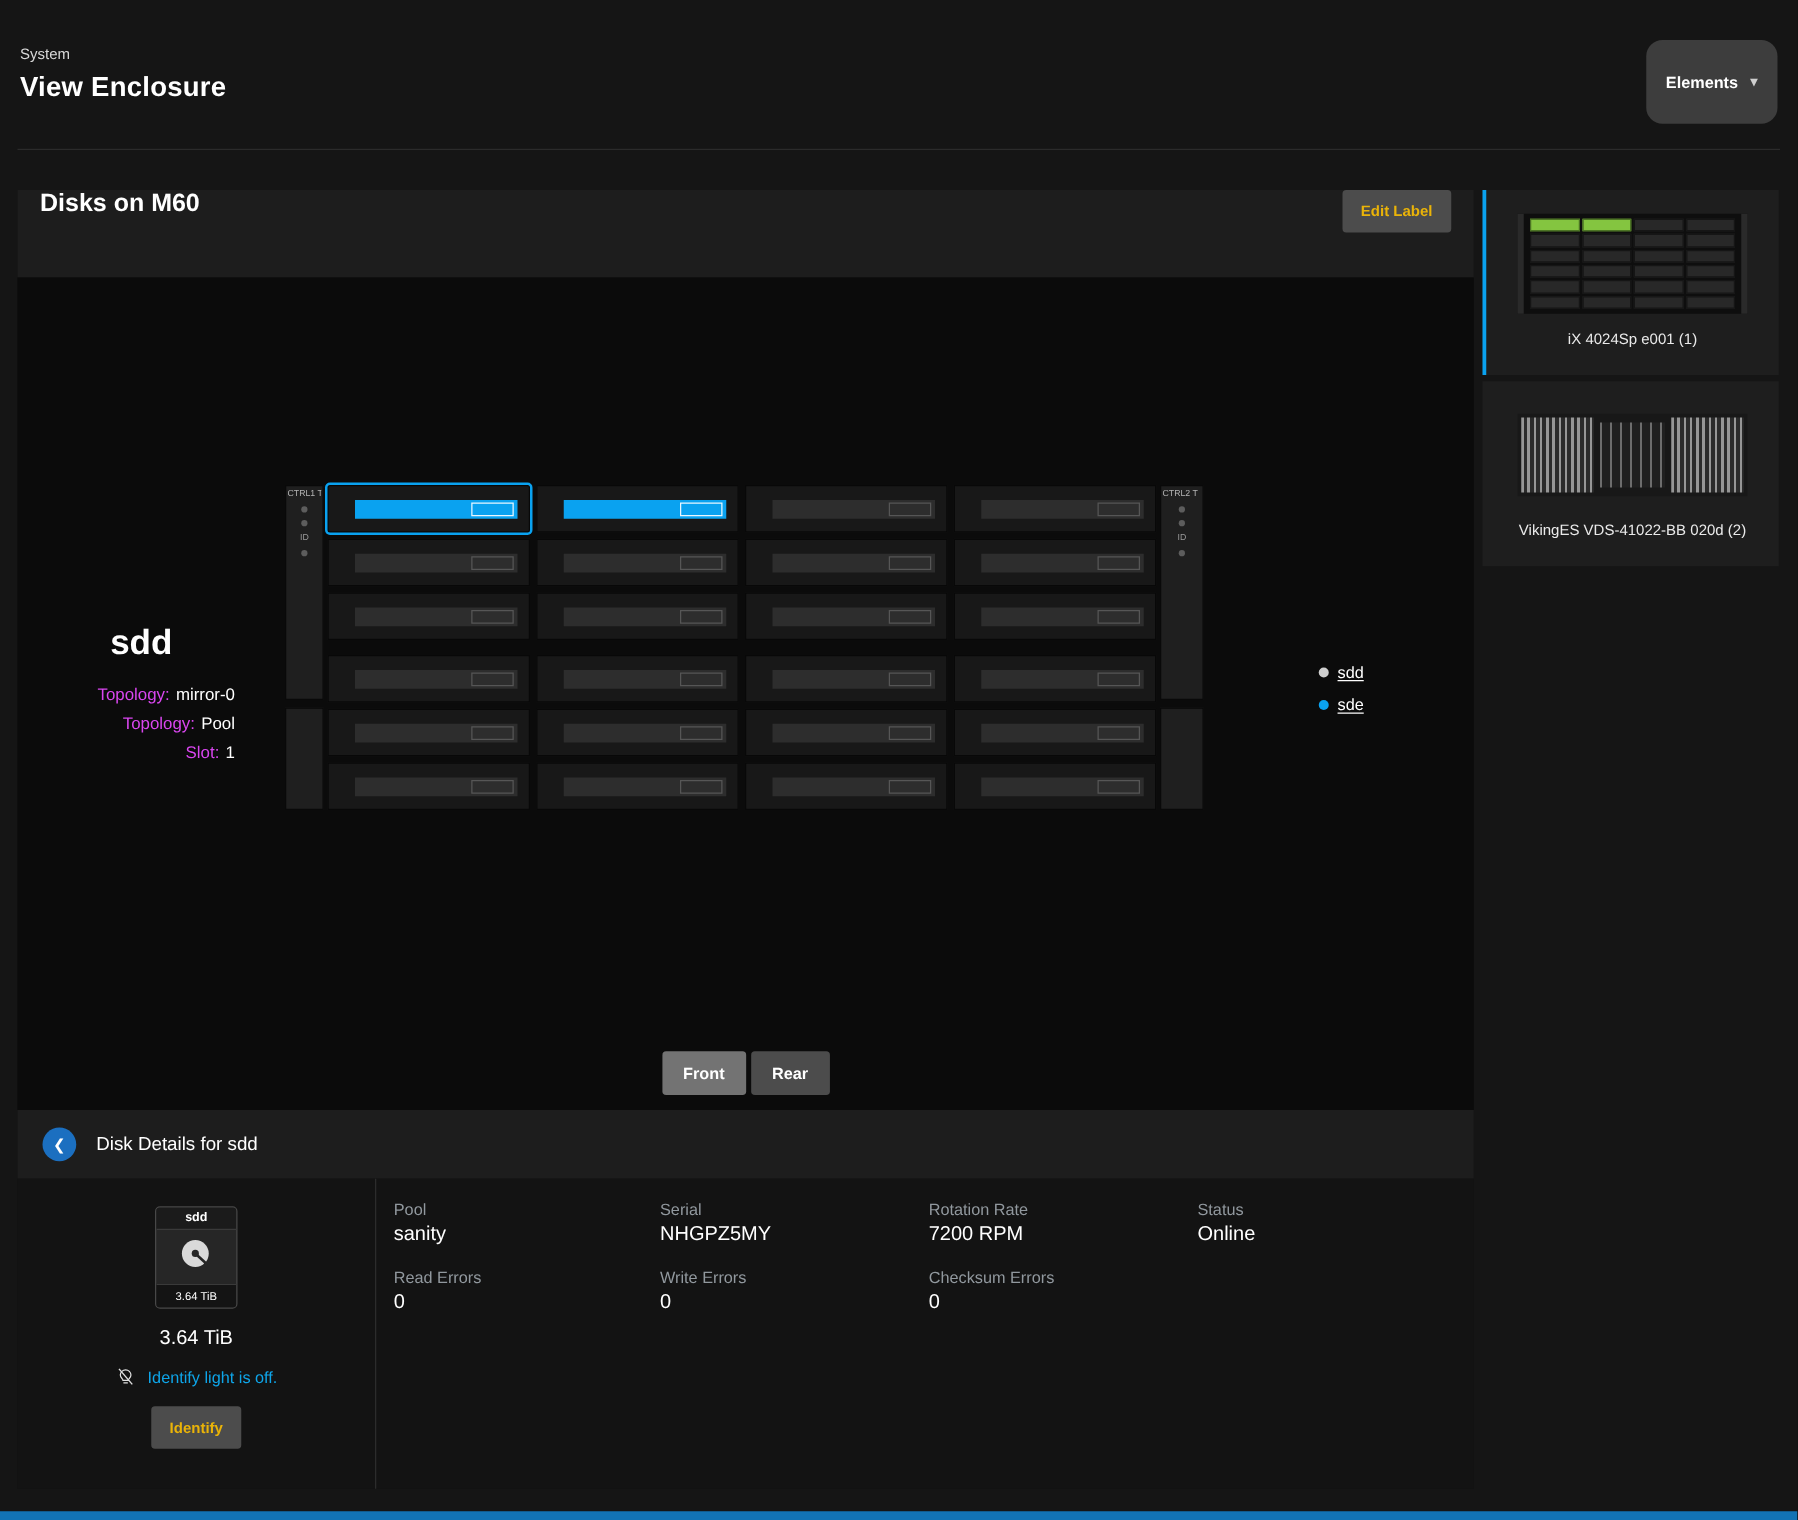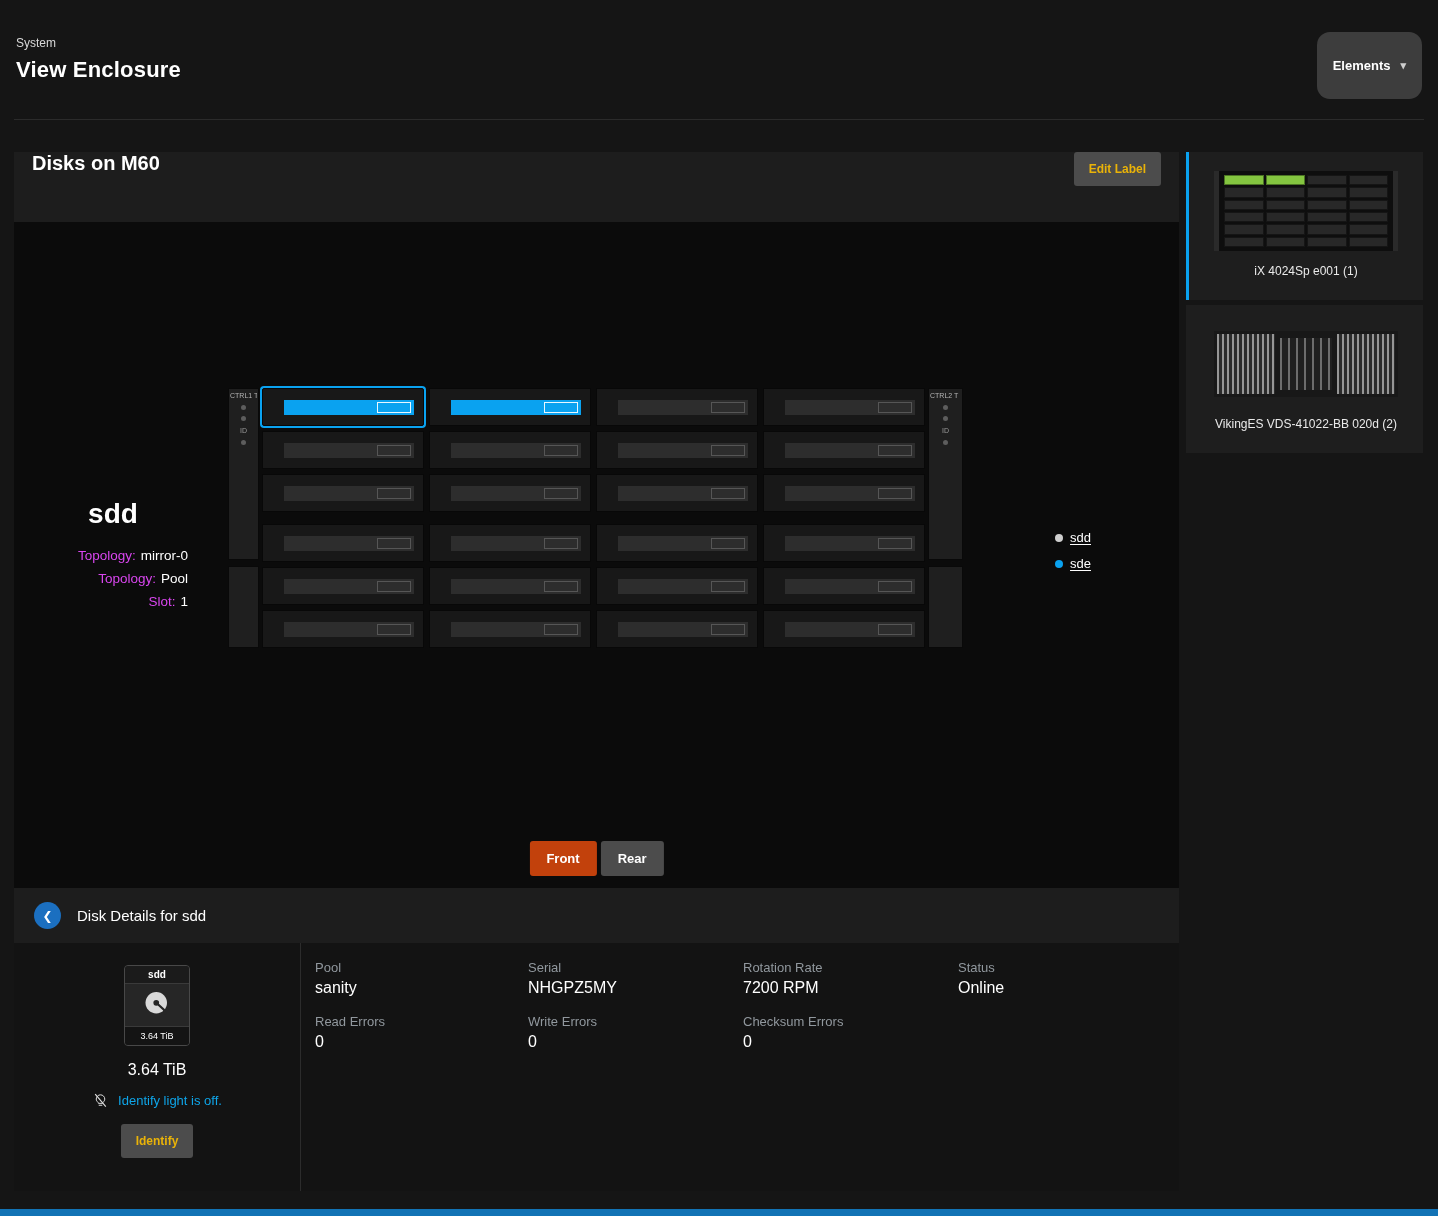--- a/index.html
+++ b/index.html
@@ -54,21 +54,21 @@
   .disk-attr{font-size:13.5px;line-height:23px;color:#fff;}
   .attr-label{color:#d946ef;}
   .attr-value{margin-left:5px;}
   .legend{position:absolute;right:88px;top:308px;display:flex;flex-direction:column;gap:11px;}
   .legend-item{display:flex;align-items:center;gap:7px;font-size:13px;cursor:pointer;}
   .legend-dot{width:8px;height:8px;border-radius:50%;flex:none;}
   .legend-label{text-decoration:underline;text-underline-offset:2px;}
   .view-toggle{position:absolute;bottom:12px;left:50%;transform:translateX(-50%);display:flex;gap:4px;}
   .view-btn{background:#4c4c4c;color:#fff;border:none;font-family:inherit;font-size:13px;font-weight:700;
     padding:10px 17px;border-radius:3px;cursor:pointer;}
-  .view-btn.active{background:#c2410c;}
+  .view-btn.active{background:#737373;}
   
   .details-header{height:55px;background:#1d1d1d;display:flex;align-items:center;gap:16px;padding:0 20px;}
   .back-circle{width:27px;height:27px;border-radius:50%;background:var(--back-circle);border:none;color:#fff;
     font-size:12px;display:flex;align-items:center;justify-content:center;cursor:pointer;font-family:inherit;}
   .details-title{font-size:15px;}
   .details-body{display:flex;background:#131313;min-height:248px;}
   .details-left{width:287px;border-right:1px solid #2c2c2c;padding:22px 0 28px 0;display:flex;flex-direction:column;align-items:center;}
   .disk-visual{width:66px;background:#262626;border:1px solid #484848;border-radius:4px;overflow:hidden;text-align:center;}
   .dv-name{font-size:10px;font-weight:700;padding:3px 0;background:#1b1b1b;border-bottom:1px solid #3a3a3a;}
   .dv-icon-wrap{padding:5px 0 3px 0;}

